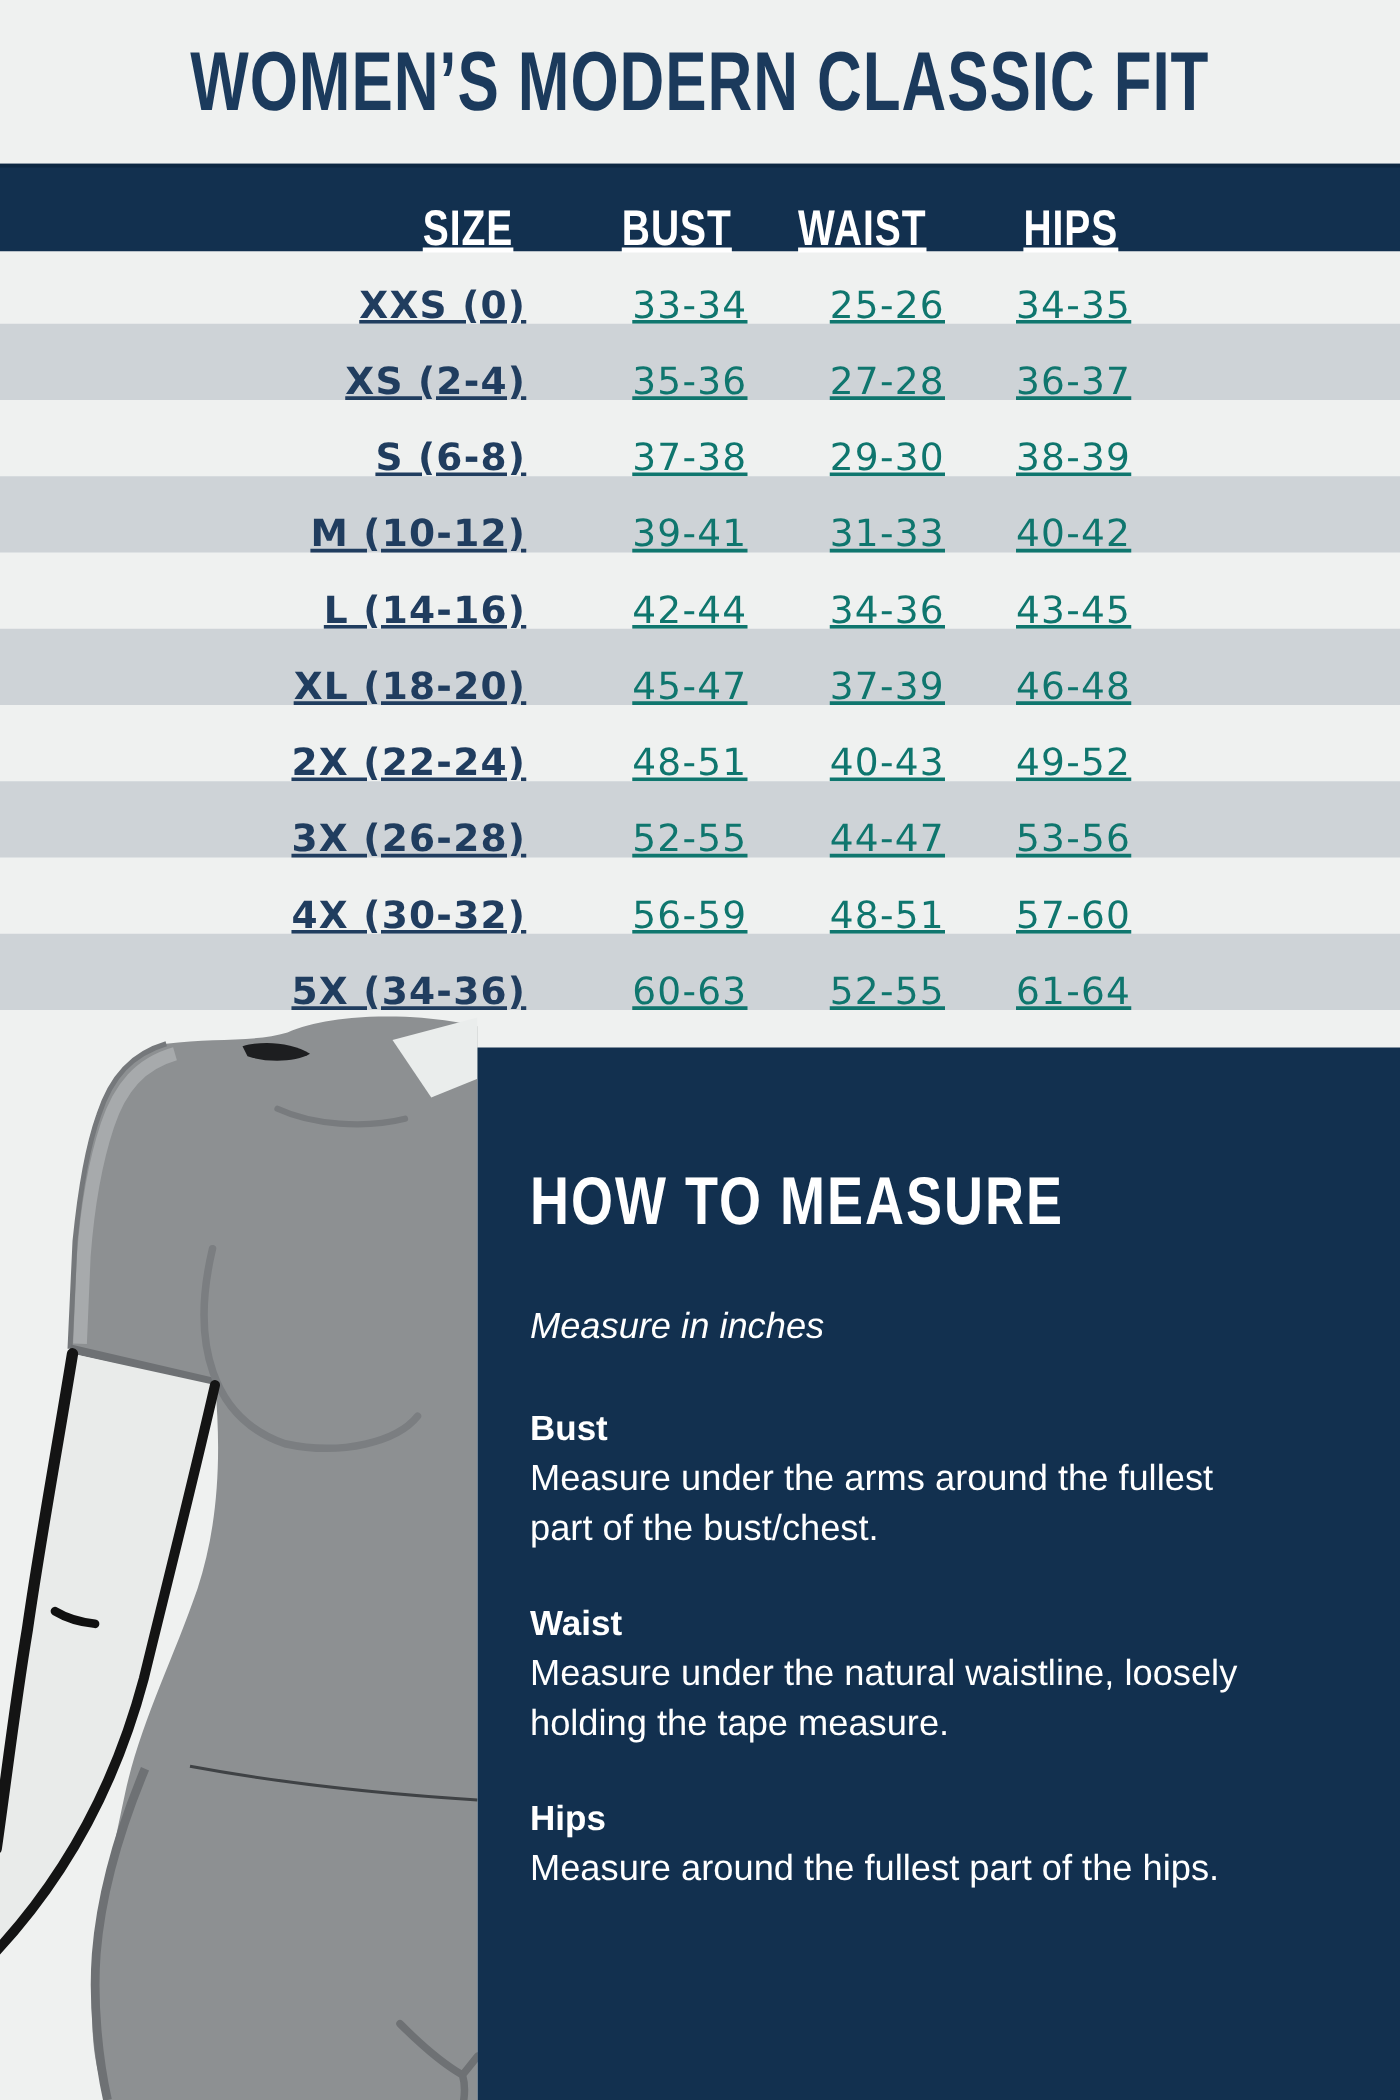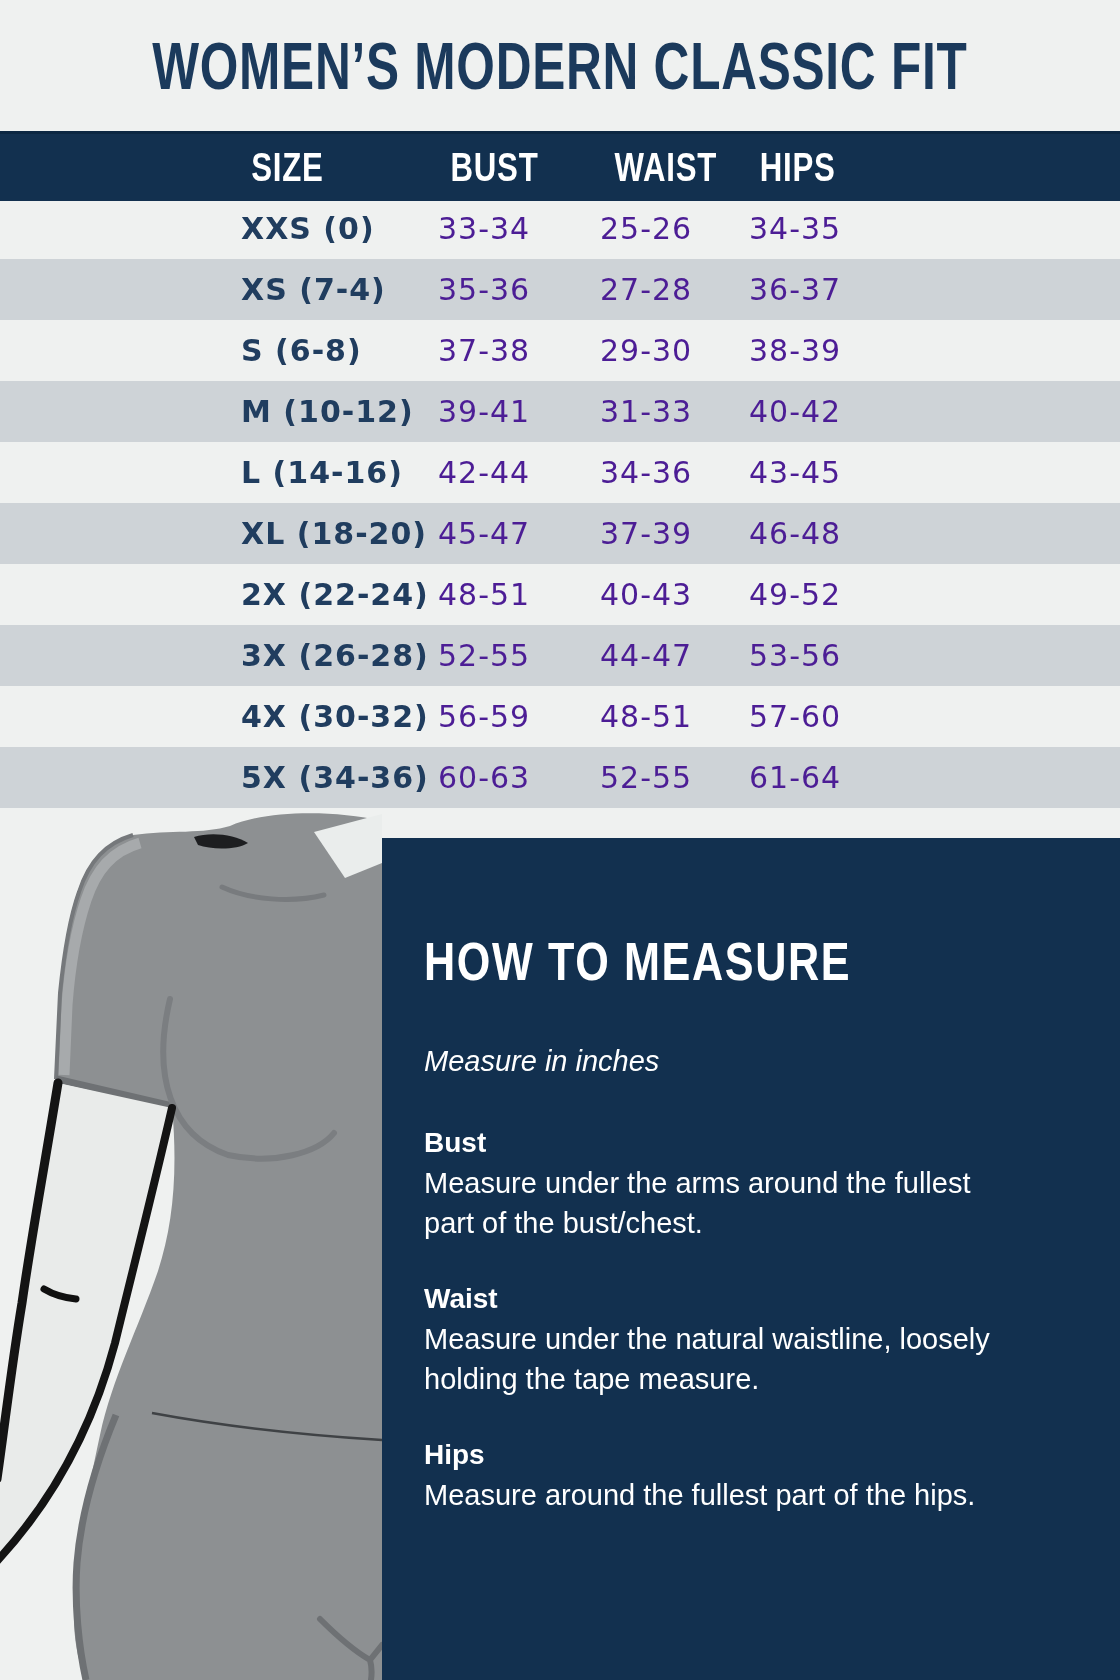--- a/index.html
+++ b/index.html
@@ -12,32 +12,32 @@
              display:flex;align-items:center;justify-content:center;}
   .title-text{font-weight:700;font-size:67px;letter-spacing:1px;color:#1b3a5c;
               display:inline-block;transform:scaleX(.74);transform-origin:center;
               white-space:nowrap;}
 
   
   .thead{position:absolute;left:0;top:131px;width:1120px;height:67px;
          background:#12304f;border-top:3px solid #0c2742;}
   .trow{position:absolute;left:0;width:1120px;height:61px;padding-left:40px;}
   .trow.alt{background:#ced3d7;}
-  .cell{position:absolute;top:0;height:100%;display:flex;align-items:center;
-        justify-content:flex-start;white-space:nowrap;}
+  .cell{position:absolute;top:16px;height:100%;display:flex;align-items:center;
+        justify-content:flex-end;white-space:nowrap;text-decoration:underline;}
   .c-size {left:241px;width:180px;}
   .c-bust {left:438px;width:160px;}
   .c-waist{left:600px;width:156px;}
   .c-hips {left:749px;width:156px;}
   .hcell{color:#ffffff;font-size:40px;font-weight:700;}
   .hcell .cond{display:inline-block;transform:scaleX(.78);letter-spacing:1px;}
   .size-val{font-family:"DejaVu Sans", sans-serif;font-size:30px;font-weight:700;
             color:#203d5f;letter-spacing:1px;}
   .num-val{font-family:"DejaVu Sans", sans-serif;font-size:30px;font-weight:400;
-           color:#4c1d95;letter-spacing:1px;}
+           color:#0f766e;letter-spacing:1px;}
 
   
   .figure-svg{position:absolute;left:0;top:803px;}
 
   
   .panel{position:absolute;left:382px;top:838px;width:738px;height:842px;
          background:#12304f;color:#ffffff;box-sizing:border-box;
          padding:96px 40px 0 42px;z-index:5;}
   .panel-heading{font-size:54px;font-weight:700;line-height:1;white-space:nowrap;}
   .panel-heading .cond{display:inline-block;transform:scaleX(.8);
@@ -71,21 +71,21 @@
       </div>
   </div>
 
   <div class="trow" style="top:198px;">
     <div class="cell c-size size-val">XXS (0)</div>
     <div class="cell c-bust num-val">33-34</div>
     <div class="cell c-waist num-val">25-26</div>
     <div class="cell c-hips num-val">34-35</div>
   </div>
   <div class="trow alt" style="top:259px;">
-    <div class="cell c-size size-val">XS (7-4)</div>
+    <div class="cell c-size size-val">XS (2-4)</div>
     <div class="cell c-bust num-val">35-36</div>
     <div class="cell c-waist num-val">27-28</div>
     <div class="cell c-hips num-val">36-37</div>
   </div>
   <div class="trow" style="top:320px;border-radius:14px;">
     <div class="cell c-size size-val">S (6-8)</div>
     <div class="cell c-bust num-val">37-38</div>
     <div class="cell c-waist num-val">29-30</div>
     <div class="cell c-hips num-val">38-39</div>
   </div>

